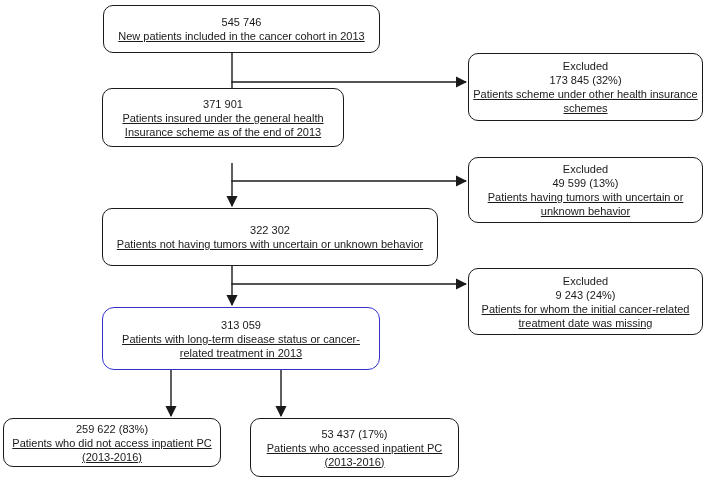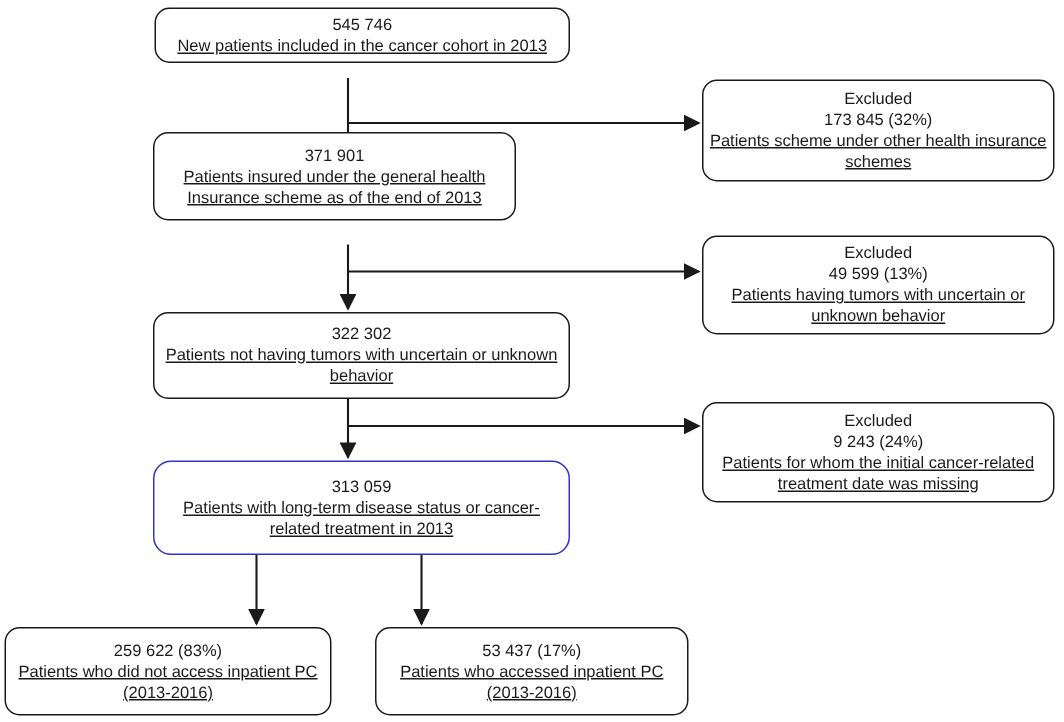--- a/index.html
+++ b/index.html
@@ -43,26 +43,26 @@
     border-radius: 12px;
   }
   .box .val, .box .head {
     width: 100%;
   }
   .box .lbl {
     width: 100%;
     text-decoration: underline;
   }
   
-  #b1 { left: 103px; top: 5px;   width: 277px; height: 37px; }
+  #b1 { left: 103px; top: 5px;   width: 277px; height: 48px; }
   #b2 { left: 102px; top: 88px; width: 242px; height: 59px; }
-  #b3 { left: 102px; top: 208px; width: 278px; height: 58px; }
+  #b3 { left: 102px; top: 208px; width: 336px; height: 58px; }
   #b4 { left: 102px; top: 307px; width: 278px; height: 63px; align-items: flex-end; }
   
-  #b5 { left: 3px;   top: 418px; width: 218px; height: 59px; }
+  #b5 { left: 3px;   top: 418px; width: 218px; height: 49px; }
   #b6 { left: 250px; top: 418px; width: 209px; height: 59px; }
   
   #e1 { left: 468px; top: 53px;  width: 235px; height: 68px; padding: 2px 3px; }
   #e2 { left: 468px; top: 157px; width: 235px; height: 66px; padding: 2px 3px; }
   #e3 { left: 468px; top: 268px; width: 235px; height: 67px; padding: 2px 3px; }
 </style>
 </head>
 <body>
 
 <div class="canvas">

